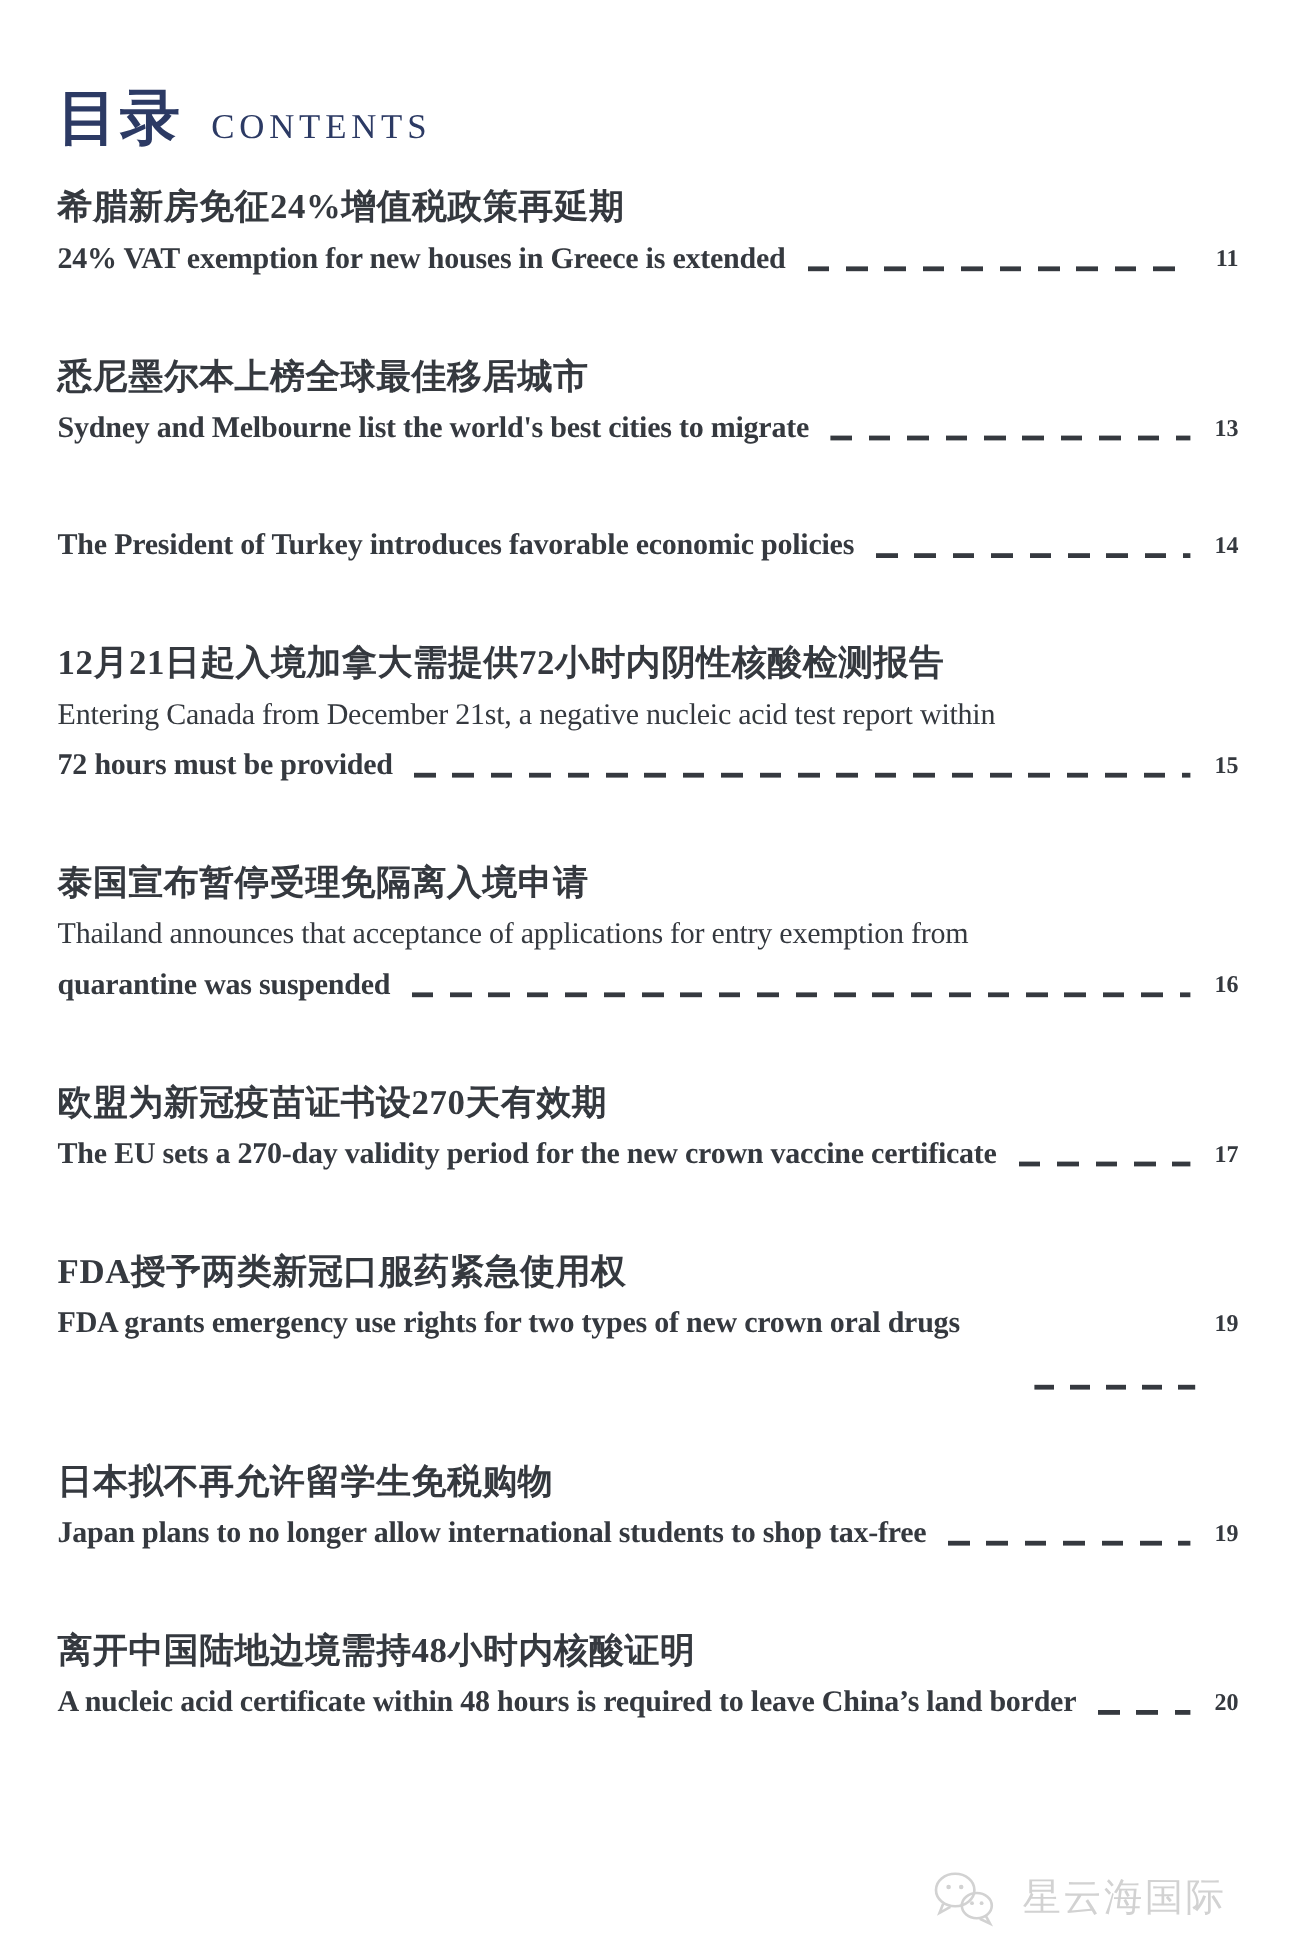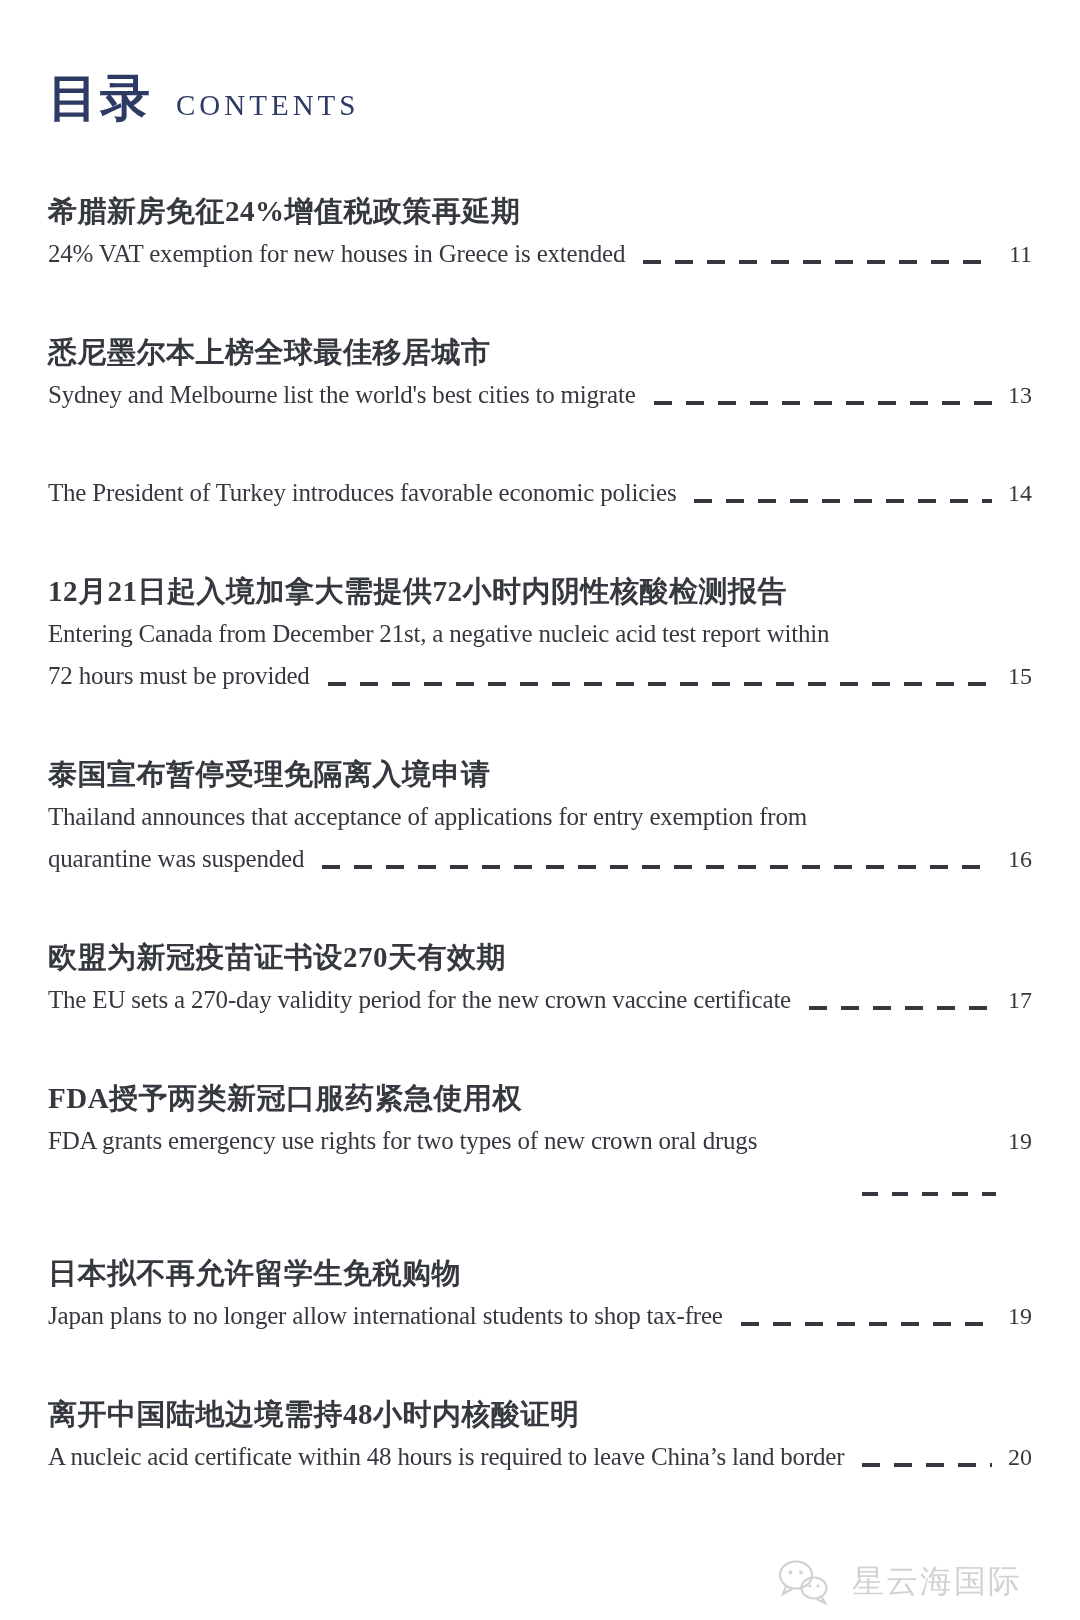--- a/index.html
+++ b/index.html
@@ -14,21 +14,21 @@
   }
   .content {
     padding: 70px 48px 0 48px;
   }
   
   .header {
     display: flex;
     align-items: baseline;
     gap: 24px;
     color: #2c3a64;
-    margin-bottom: 64px;
+    margin-bottom: 26px;
   }
   .title-cn {
     font-size: 50px;
     font-weight: 700;
     letter-spacing: 2px;
     line-height: 56px;
   }
   .title-en {
     font-size: 29px;
     letter-spacing: 4px;
@@ -42,36 +42,36 @@
     line-height: 43px;
     letter-spacing: 0.5px;
     font-weight: 700;
   }
   .en-line {
     font-size: 25px;
     line-height: 42px;
     letter-spacing: -0.2px;
     white-space: nowrap;
   }
-  .en-row { display: flex; align-items: flex-end; }
+  .en-row { display: flex; align-items: flex-end; font-weight: bold; }
   .en-row .en-line { flex: 0 0 auto; }
   .leader {
     flex: 1 1 auto;
     min-width: 42px;
     height: 4px;
     align-self: flex-end;
     margin: 0 10px 11px 18px;
     background: repeating-linear-gradient(to right,
       #35393f 0px, #35393f 18px,
       transparent 18px, transparent 32px);
   }
   .spacer { flex: 1 1 auto; }
   .pagenum {
     flex: 0 0 auto;
-    font-size: 24px;
+    font-size: 20px;
     line-height: 42px;
     text-align: right;
     min-width: 30px;
   }
   .dash-row {
     display: flex;
     justify-content: flex-end;
     padding-right: 36px;
     height: 34px;
     align-items: center;

